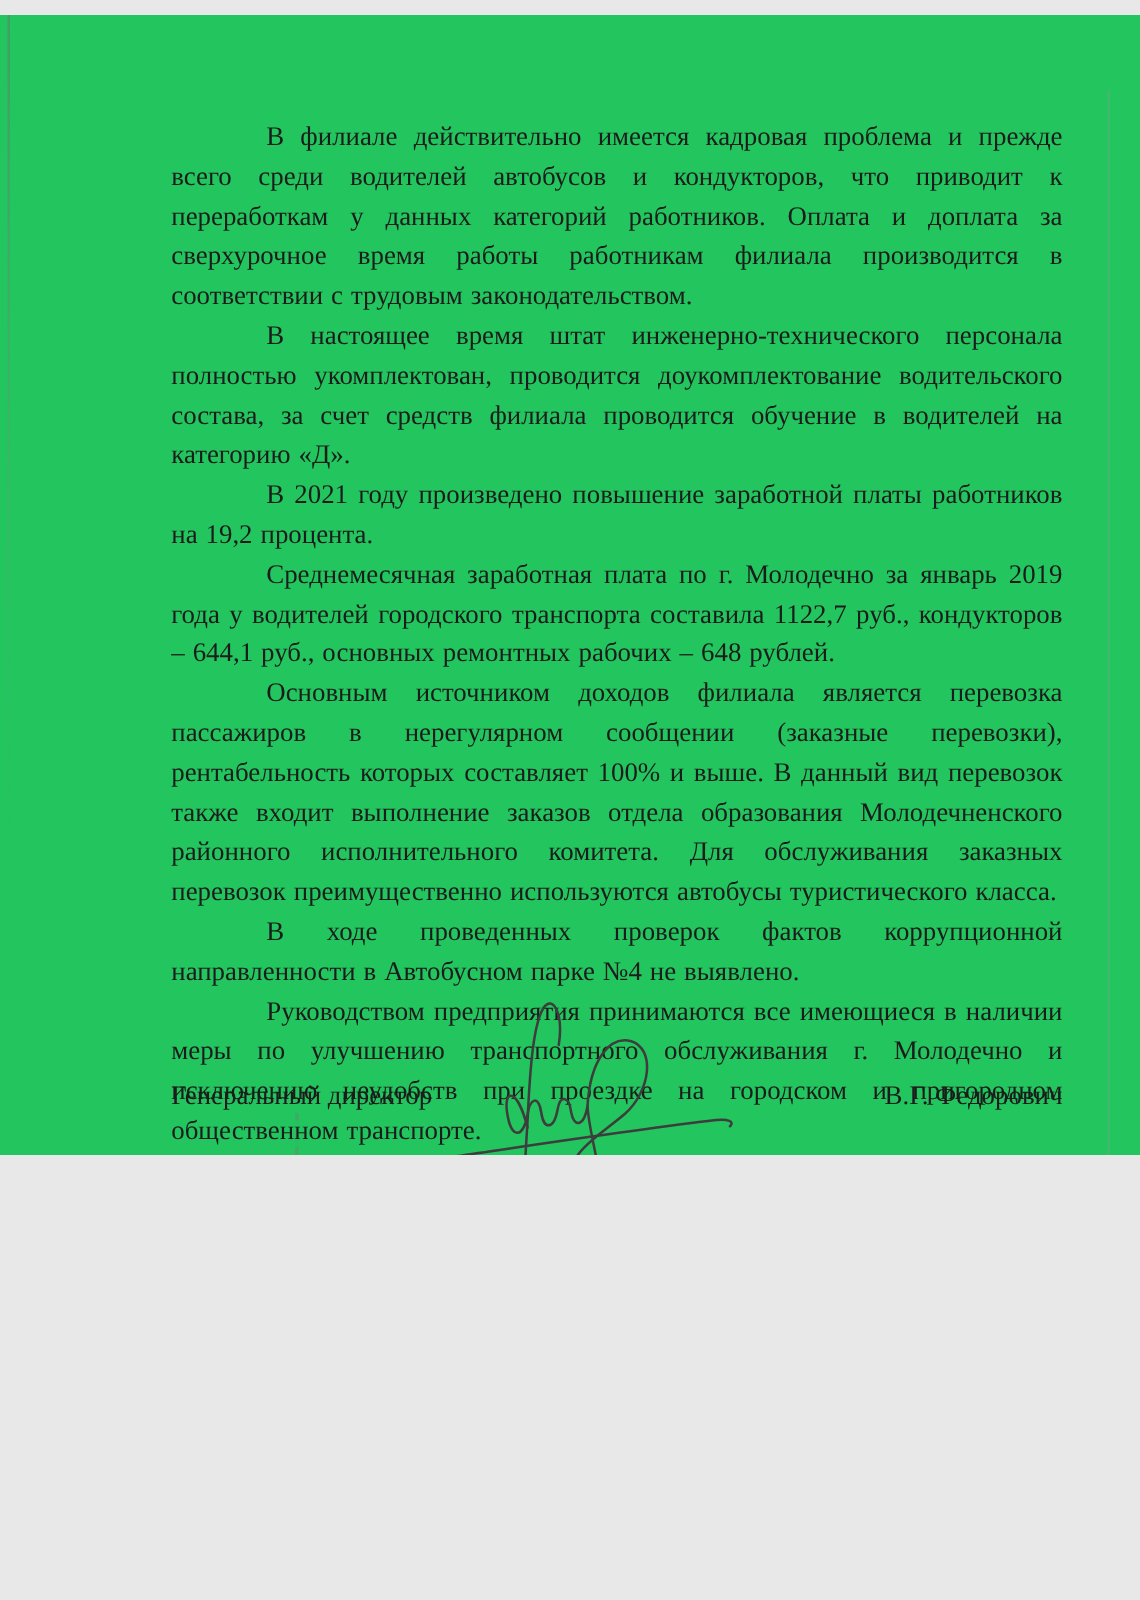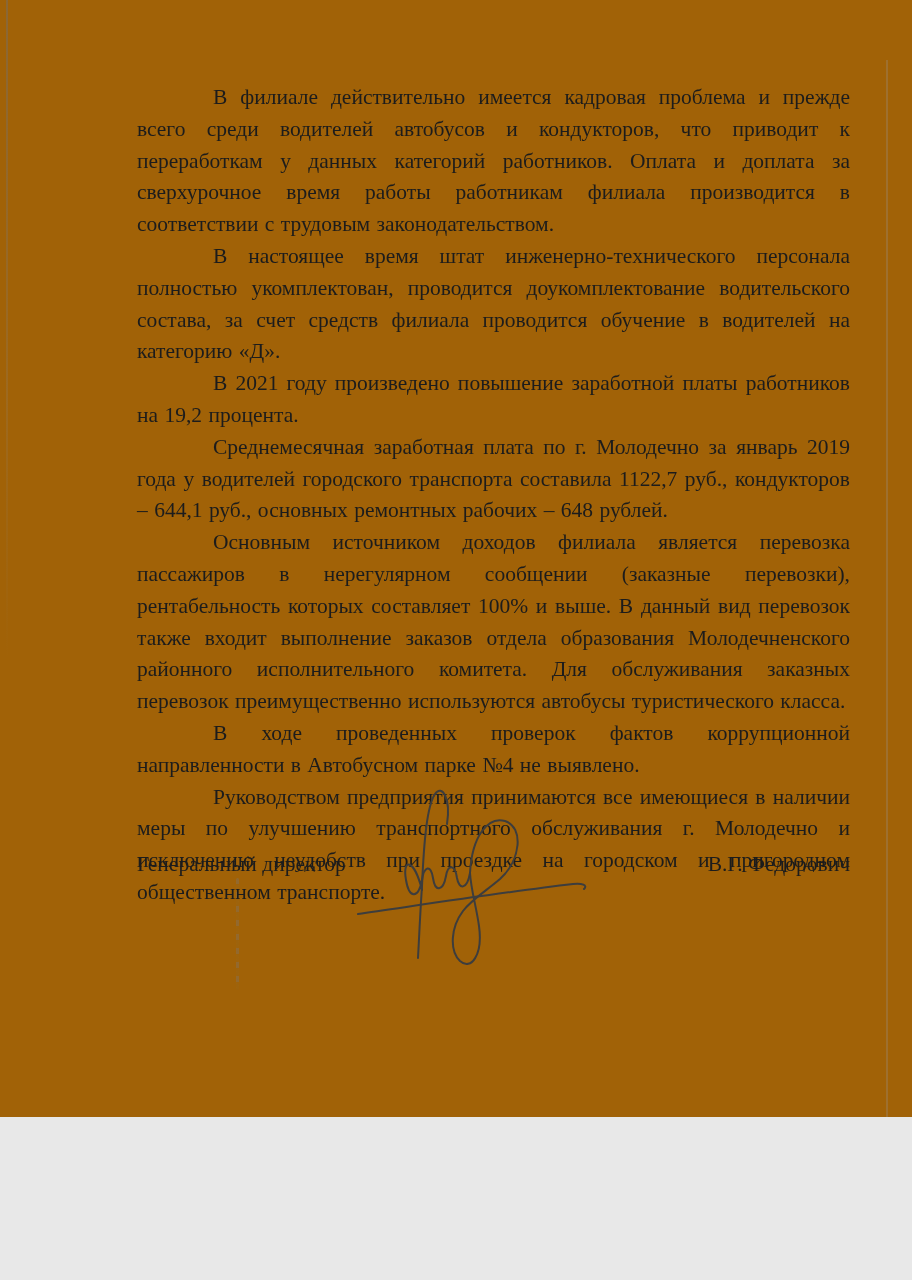--- a/index.html
+++ b/index.html
@@ -3,23 +3,23 @@
 <meta charset="utf-8">
 <style>
   html, body {
     margin: 0;
     padding: 0;
     background: #e8e8e8;
   }
   .page {
     position: relative;
     width: 912px;
-    height: 1117px;
-    margin: 0 auto;
-    background: #a16207;
+    height: 912px;
+    margin: 12px auto;
+    background: #22c55e;
     overflow: hidden;
     font-family: "Liberation Serif", "DejaVu Serif", serif;
     color: #1c1c1c;
   }
   
   .scan-line-left {
     position: absolute;
     left: 6px; top: 0;
     width: 2px; height: 660px;
     background: linear-gradient(to bottom, rgba(110,110,110,0.45), rgba(140,140,140,0.18) 60%, rgba(160,160,160,0));

